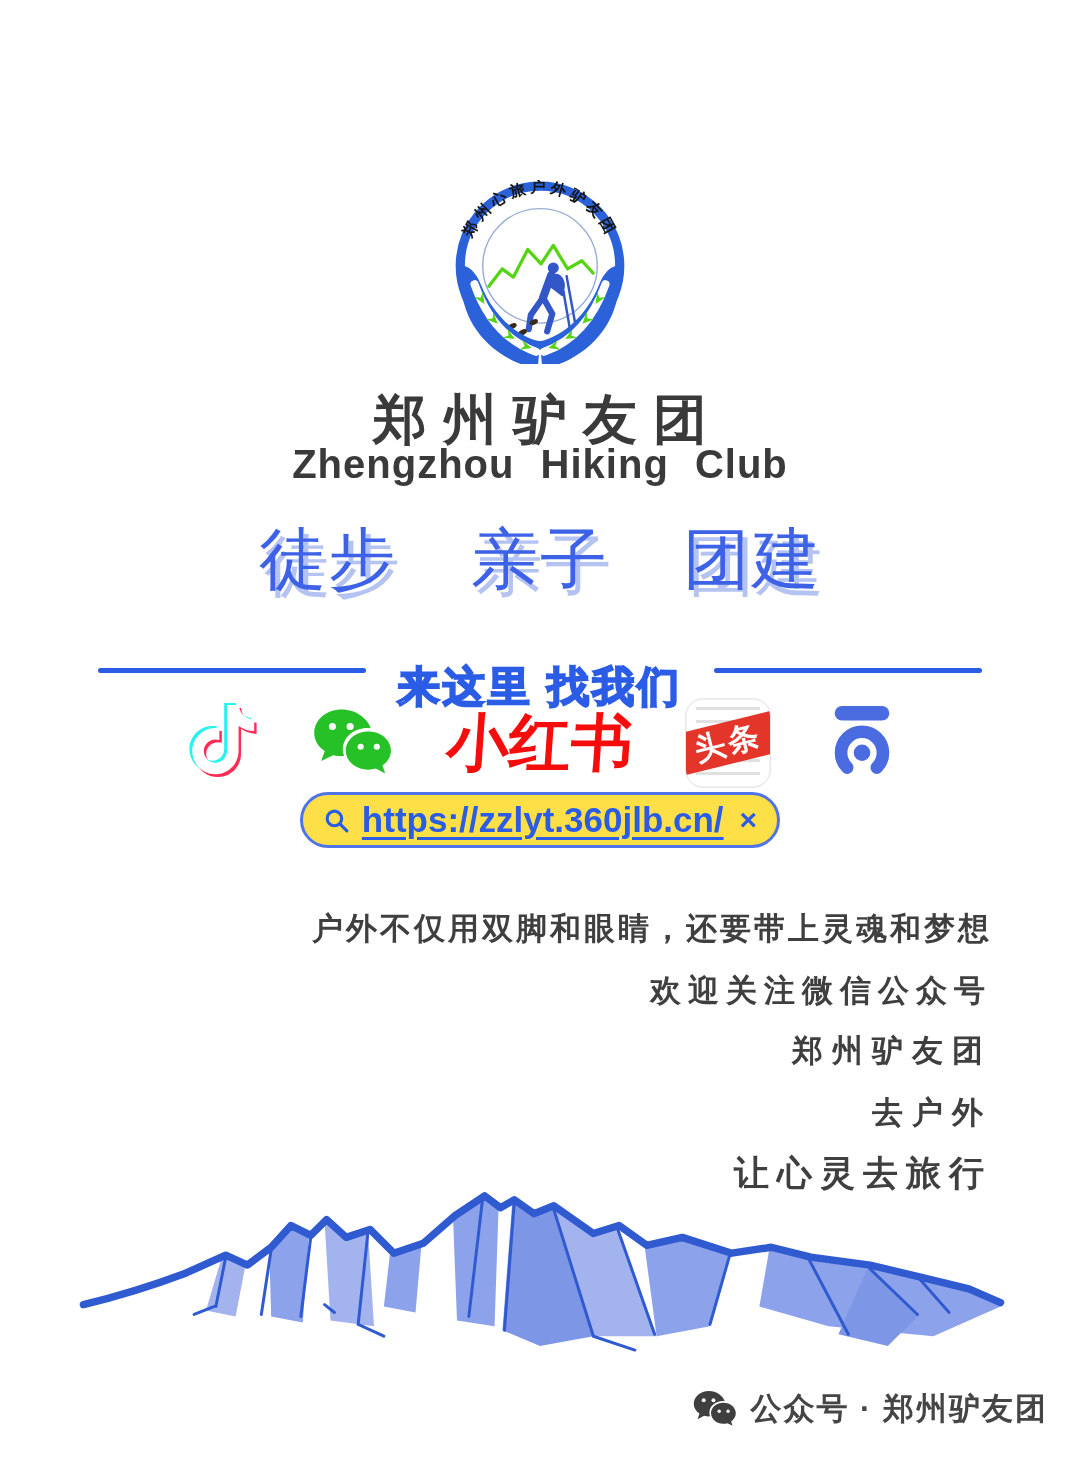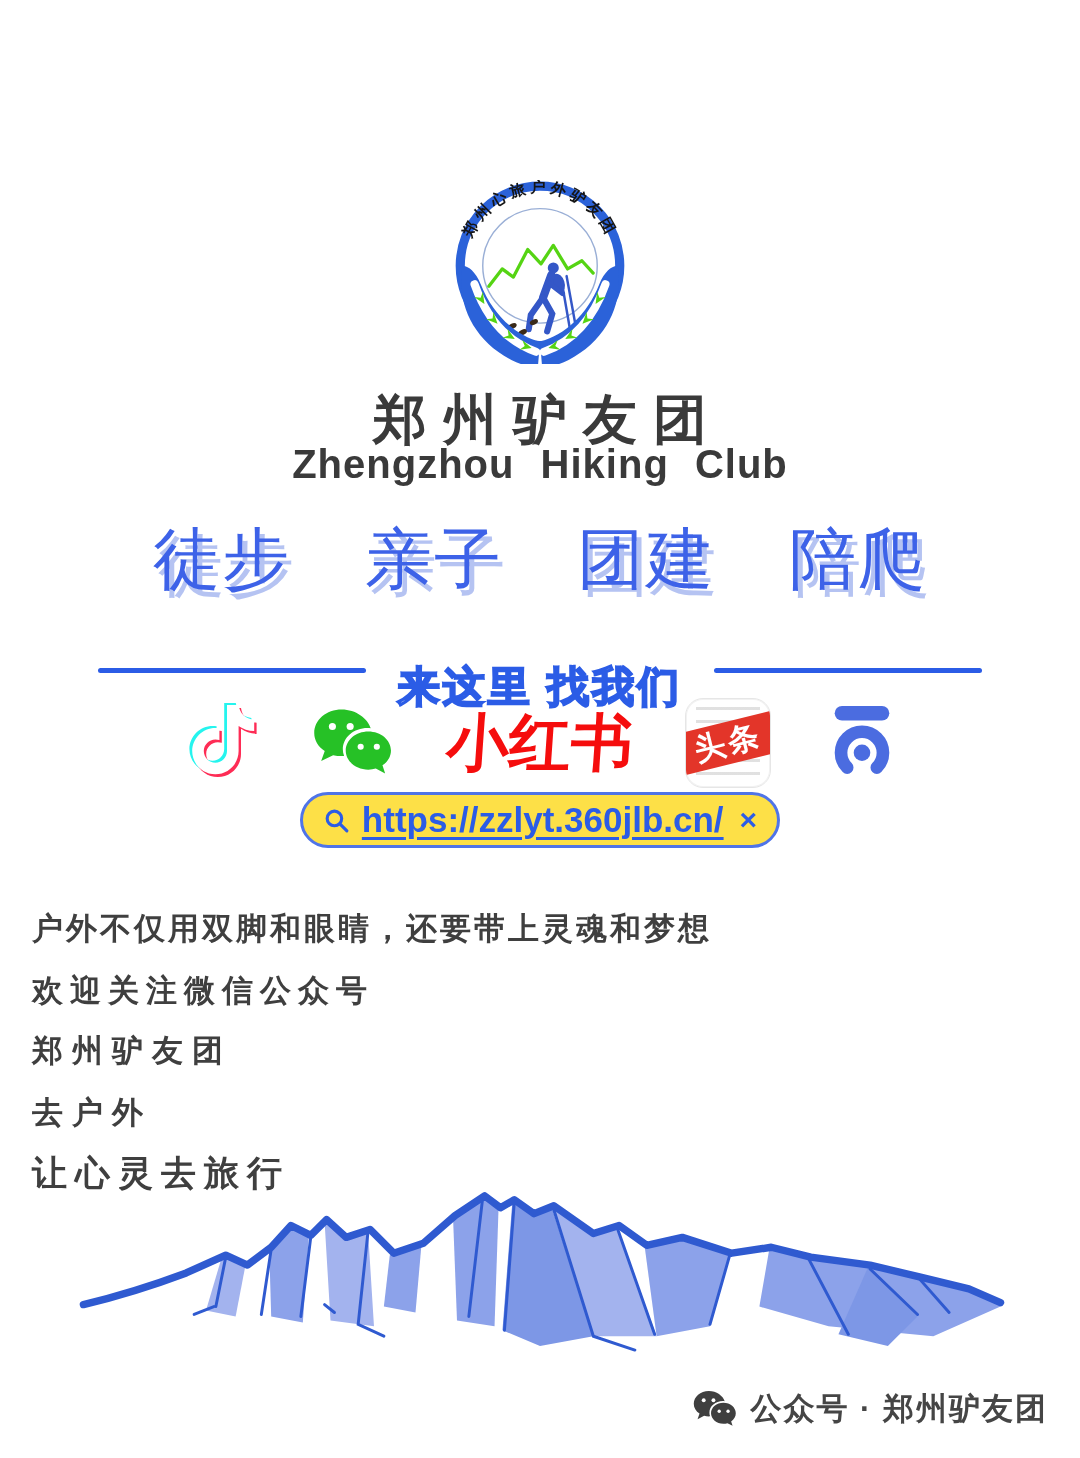--- a/index.html
+++ b/index.html
@@ -80,23 +80,23 @@
   }
   .url{
     font-size:35px;font-weight:700;color:var(--accent,#2B5CE6);
     text-decoration:underline;text-decoration-thickness:3px;text-underline-offset:5px;
     letter-spacing:0px;
   }
   .close-x{font-size:30px;font-weight:700;color:var(--accent,#2B5CE6);margin-left:4px;cursor:pointer;}
 
   
   .slogan{
-    position:absolute;left:0;width:992px;text-align:left;
+    position:absolute;left:0;width:992px;text-align:right;
     font-family:"DejaVu Serif","Liberation Serif",serif;
-    font-weight:700;color:var(--text-dark,#3F3F3F);padding-left:32px;
+    font-weight:700;color:var(--text-dark,#3F3F3F);
   }
   #slogan0{top:908px;font-size:31px;letter-spacing:3px;}
   #slogan1{top:970px;font-size:31px;letter-spacing:7px;}
   #slogan2{top:1030px;font-size:31px;letter-spacing:9px;}
   #slogan3{top:1092px;font-size:31px;letter-spacing:9px;}
   #slogan4{top:1150px;font-size:35px;letter-spacing:8px;}
 
   
   #mountain{position:absolute;top:1186px;left:68px;width:944px;height:168px;}
 
@@ -171,21 +171,20 @@
   <div class="title-text">郑州驴友团</div>
 </div>
 <div class="sec" id="subtitle">
   <div class="subtitle-text">Zhengzhou Hiking Club</div>
 </div>
 
 <div class="sec" id="keywords">
   <span class="kw">徒步</span>
   <span class="kw">亲子</span>
   <span class="kw">团建</span>
-  <span class="kw">陪爬</span>
 </div>
 
 <div class="sec" id="divider">
   <div class="divline"></div>
   <div class="divtext">来这里 找我们</div>
   <div class="divline"></div>
 </div>
 
 <div class="sec" id="icons">
 

